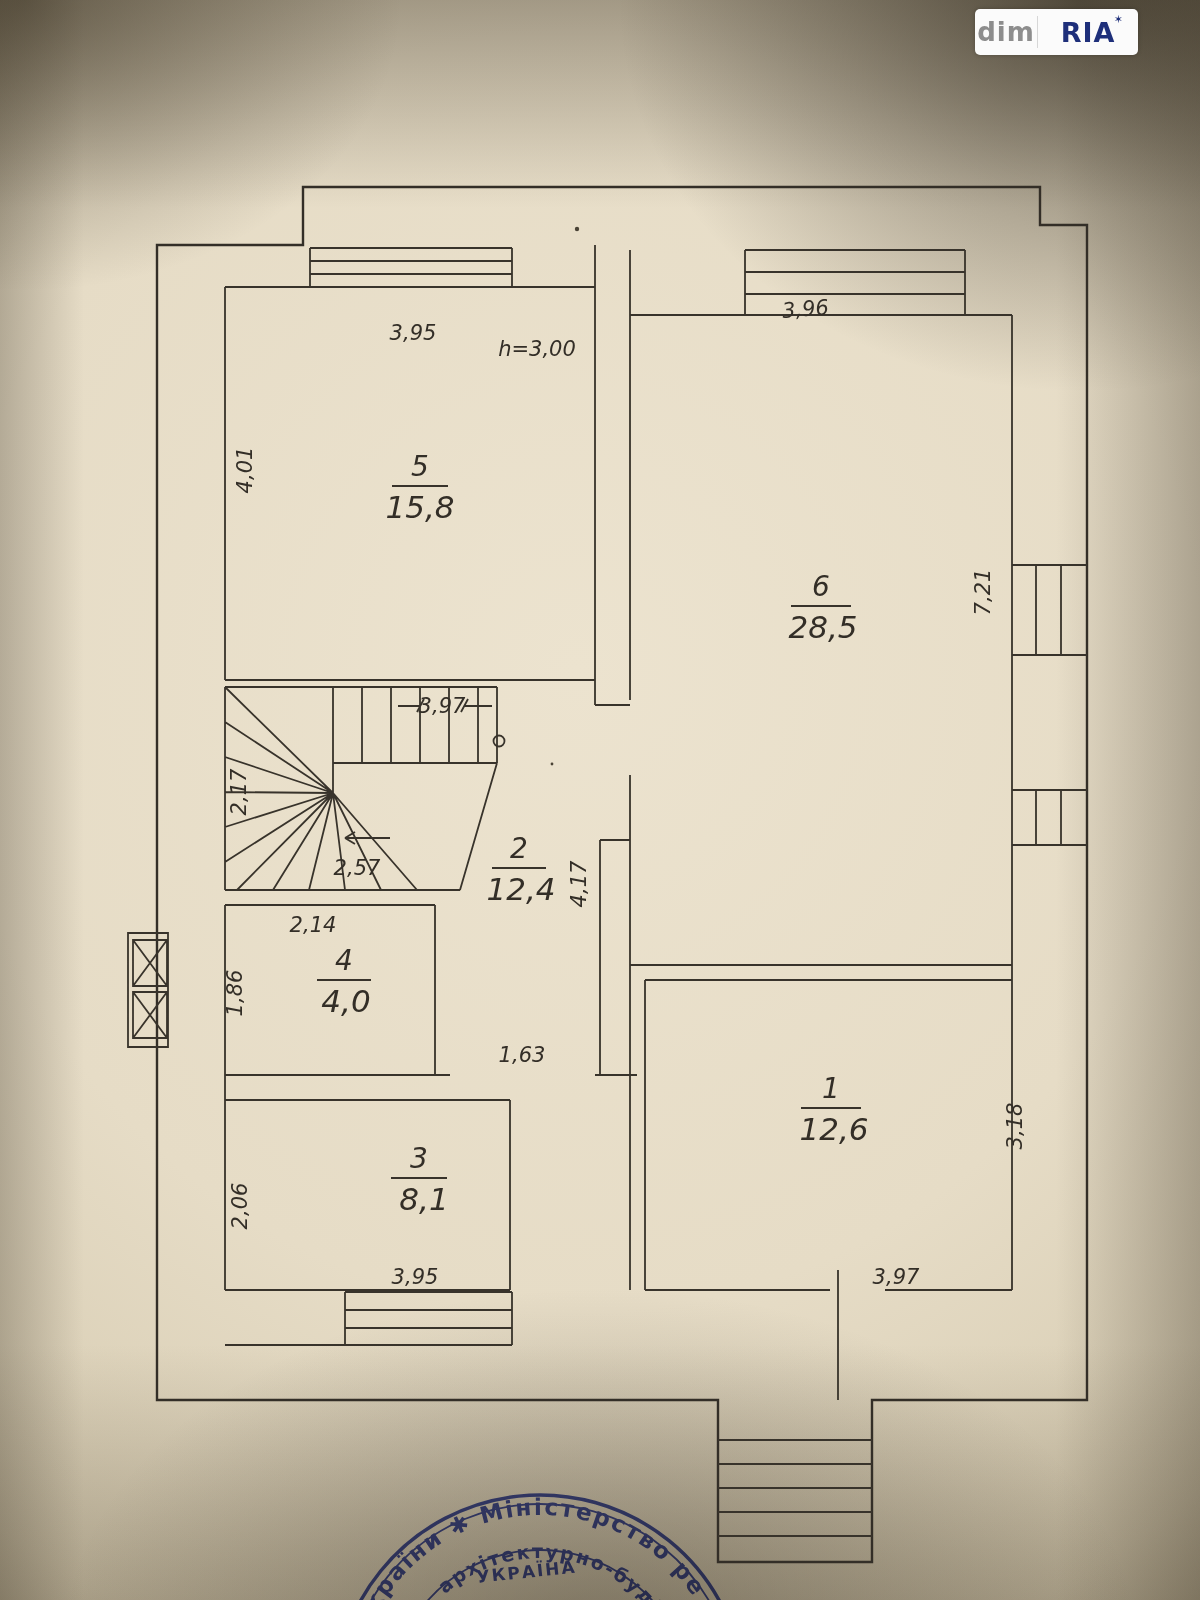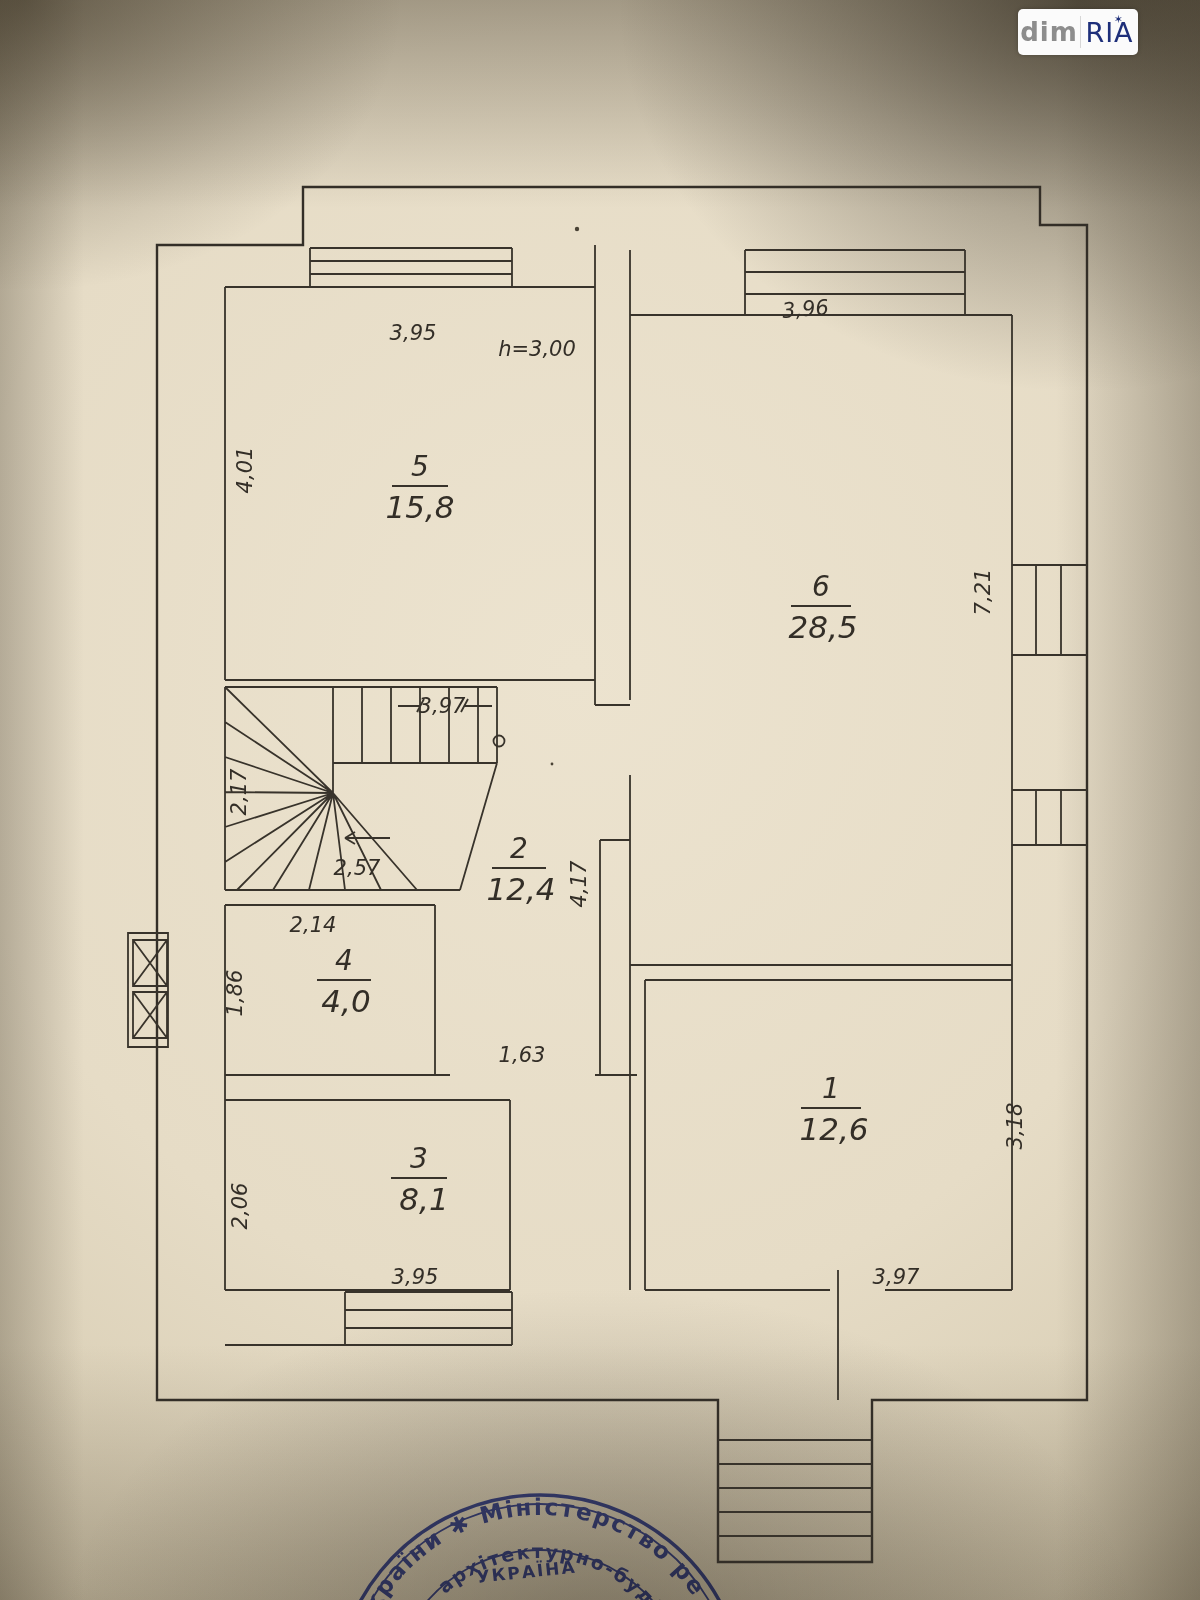--- a/index.html
+++ b/index.html
@@ -18,27 +18,27 @@
   }
   svg.plan{position:absolute;inset:0;filter:blur(0.3px);}
   .ink{stroke:#38332b;fill:none;stroke-width:1.8;}
   .ink-heavy{stroke:#332e27;fill:none;stroke-width:2.4;}
   text{fill:#332e27;font-family:"DejaVu Sans",sans-serif;font-style:italic;}
   .dim{font-size:21px;text-anchor:middle;}
   .room-num{font-size:28px;text-anchor:middle;}
   .room-area{font-size:31px;text-anchor:middle;}
   
   .logo{
-    position:absolute;top:9px;right:62px;width:120px;height:46px;
+    position:absolute;top:9px;right:62px;width:163px;height:46px;
     background:#fbfbfb;border-radius:5px;display:flex;align-items:center;
     box-shadow:0 0 4px rgba(0,0,0,0.25);
   }
   .logo-dim{flex:0 0 62px;text-align:center;font-weight:bold;font-size:26px;color:#8d8d8d;letter-spacing:1px;}
   .logo-sep{width:1px;height:32px;background:#d7d7d7;}
-  .logo-ria{flex:1;text-align:center;font-weight:normal;font-size:27px;color:#1e2f7a;letter-spacing:1px;position:relative;}
+  .logo-ria{flex:1;text-align:center;font-weight:bold;font-size:27px;color:#1e2f7a;letter-spacing:1px;position:relative;}
   .logo-star{position:absolute;top:-4px;right:14px;font-size:11px;color:#1e2f7a;font-style:normal;}
   
   svg.stamp{position:absolute;inset:0;mix-blend-mode:multiply;opacity:0.85;}
   .stamp-ink{stroke:#2b3aad;fill:none;}
   .stamp-text{fill:#2b3aad;font-weight:bold;font-style:normal;letter-spacing:2px;}
 </style>
 </head>
 <body>
 
 <div class="photo">

